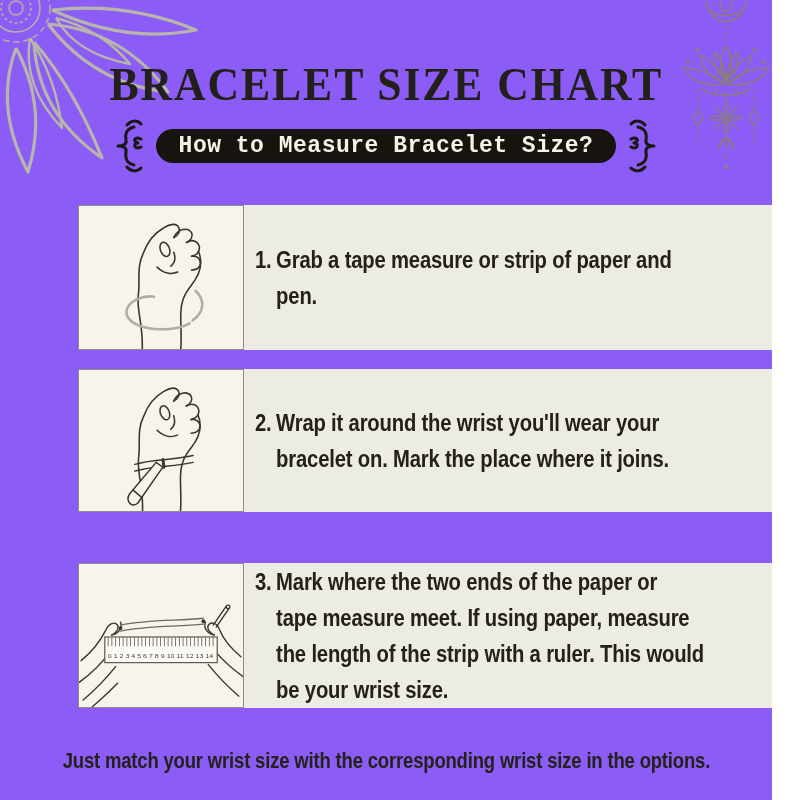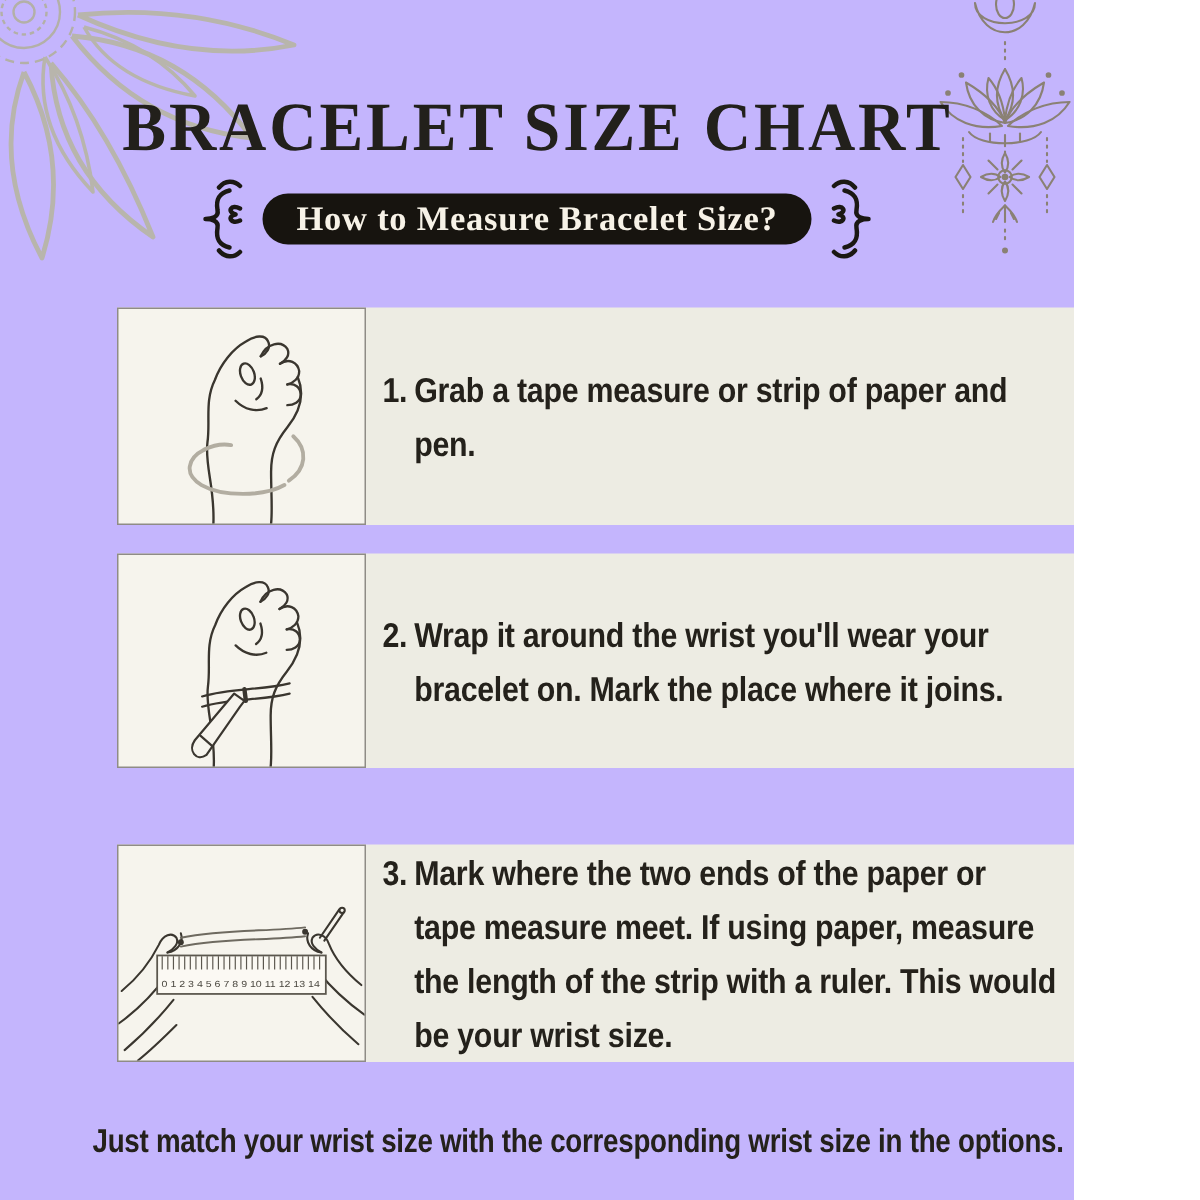--- a/index.html
+++ b/index.html
@@ -1,38 +1,38 @@
 <!DOCTYPE html>
 <html><head>
 <meta charset="utf-8">
 <style>
   html,body{margin:0;padding:0;}
   .page{
-    position:relative; width:716px; height:800px; overflow:hidden;
-    background:#c4b5fd; font-family:"Liberation Sans", sans-serif; color:#23201a;
+    position:relative; width:772px; height:800px; overflow:hidden;
+    background:#8b5cf6; font-family:"Liberation Sans", sans-serif; color:#23201a;
   }
   
   .deco-tl{position:absolute; left:0; top:0; pointer-events:none;}
   .deco-tr{position:absolute; right:0; top:0; pointer-events:none;}
   
   .title-wrap{position:absolute; left:0; top:58px; width:100%; text-align:center;}
   .title{
     display:inline-block; margin:0; font-family:"Liberation Serif", serif;
     font-weight:700; font-size:46px; letter-spacing:2px; color:#22201b;
     transform:scaleX(0.95); transform-origin:center; white-space:nowrap;
   }
   
   .badge-row{
     position:absolute; left:0; top:119px; width:100%; height:54px;
     display:flex; align-items:center; justify-content:center; gap:13px;
   }
   .badge-pill{
     height:34px; border-radius:17px; background:#17140f; color:#f7f2e7;
     display:flex; align-items:center; padding:0 23px;
-    font-family:Liberation Serif, serif; font-weight:700; font-size:23px;
+    font-family:Liberation Mono, monospace; font-weight:700; font-size:23px;
     letter-spacing:0.5px; white-space:nowrap;
   }
   .flourish{flex:0 0 auto;}
   .flourish.right{transform:scaleX(-1);}
   
   .steps{position:absolute; left:48px; top:205px; width:710px;}
   .step-row{position:absolute; left:0; width:710px; display:flex;padding-left:30px;}
   .step-row.r1{top:0;   height:145px;}
   .step-row.r2{top:164px; height:143px;}
   .step-row.r3{top:358px; height:145px;}

